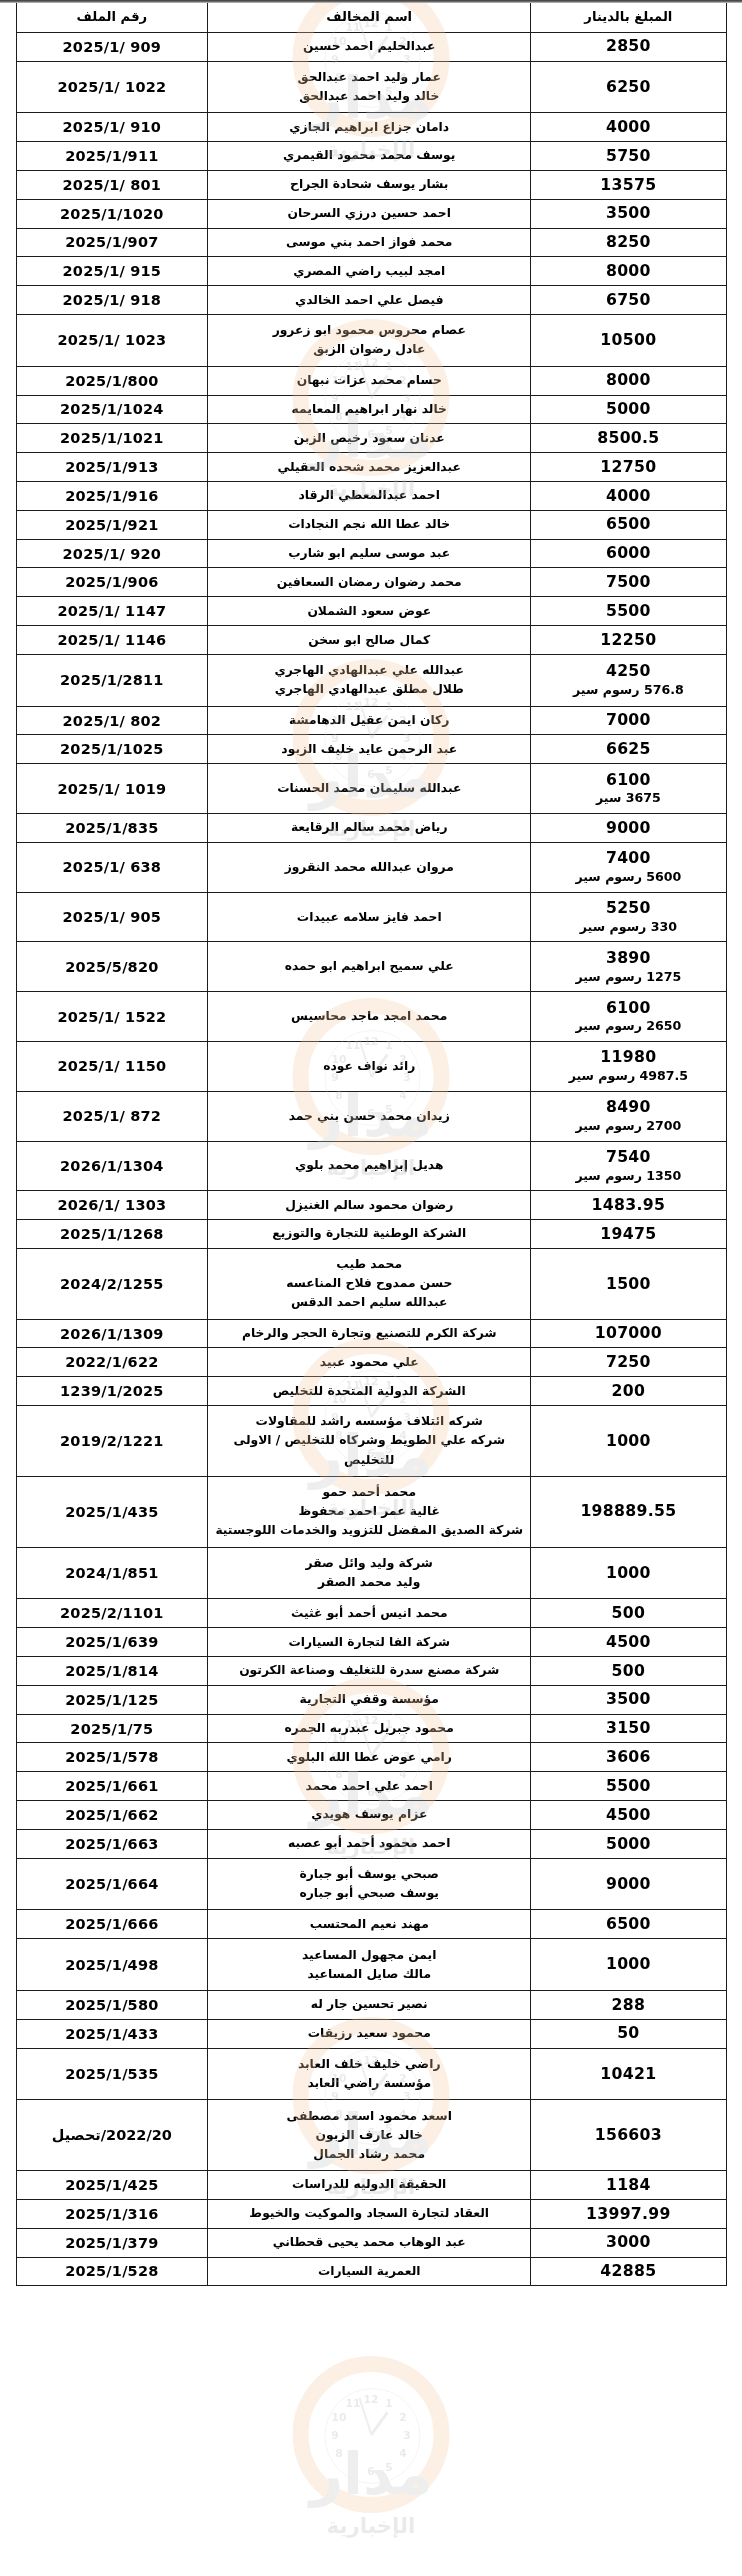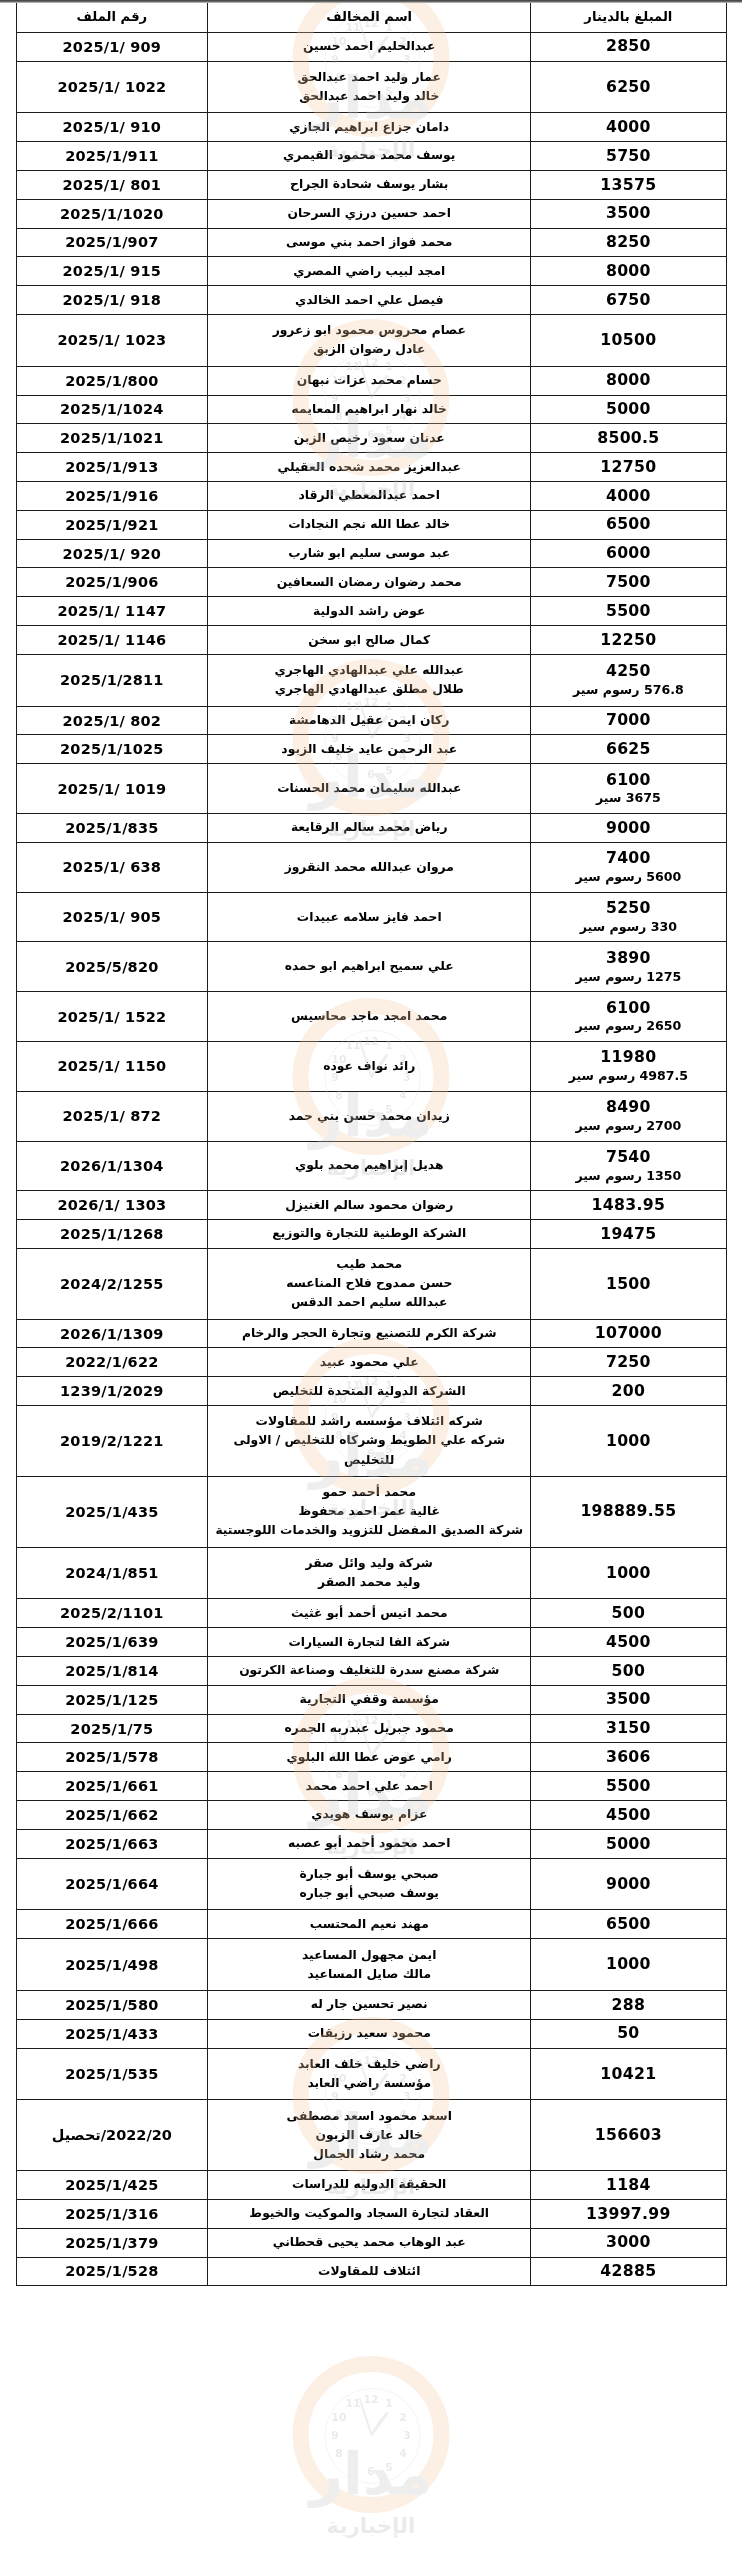--- a/index.html
+++ b/index.html
@@ -377,21 +377,21 @@
             <td class="name">
               <span class="nm">محمد رضوان رمضان السعافين</span>
             </td>
             <td class="file">2025/1/906</td>
           </tr>
           <tr>
             <td class="amount">
               <span class="amt-main">5500</span>
             </td>
             <td class="name">
-              <span class="nm">عوض راشد الدولية</span>
+              <span class="nm">عوض سعود الشملان</span>
             </td>
             <td class="file">2025/1/ 1147</td>
           </tr>
           <tr>
             <td class="amount">
               <span class="amt-main">12250</span>
             </td>
             <td class="name">
               <span class="nm">كمال صالح ابو سخن</span>
             </td>
@@ -562,21 +562,21 @@
             </td>
             <td class="file">2022/1/622</td>
           </tr>
           <tr>
             <td class="amount">
               <span class="amt-main">200</span>
             </td>
             <td class="name">
               <span class="nm">الشركة الدولية المتحدة للتخليص</span>
             </td>
-            <td class="file">1239/1/2029</td>
+            <td class="file">1239/1/2025</td>
           </tr>
           <tr class="tall">
             <td class="amount">
               <span class="amt-main">1000</span>
             </td>
             <td class="name">
               <span class="nm">شركه ائتلاف مؤسسه راشد للمقاولات</span>
               <span class="nm">شركه علي الطويط وشركاه للتخليص / الاولى للتخليص</span>
             </td>
             <td class="file">2019/2/1221</td>
@@ -776,21 +776,21 @@
             <td class="name">
               <span class="nm">عبد الوهاب محمد يحيى قحطاني</span>
             </td>
             <td class="file">2025/1/379</td>
           </tr>
           <tr>
             <td class="amount">
               <span class="amt-main">42885</span>
             </td>
             <td class="name">
-              <span class="nm">ائتلاف للمقاولات</span>
+              <span class="nm">العمرية السيارات</span>
             </td>
             <td class="file">2025/1/528</td>
           </tr>
         </tbody>
     </table>
   </div>
 
 </div>
 
 <div class="wm-layer" id="wm-layer">

